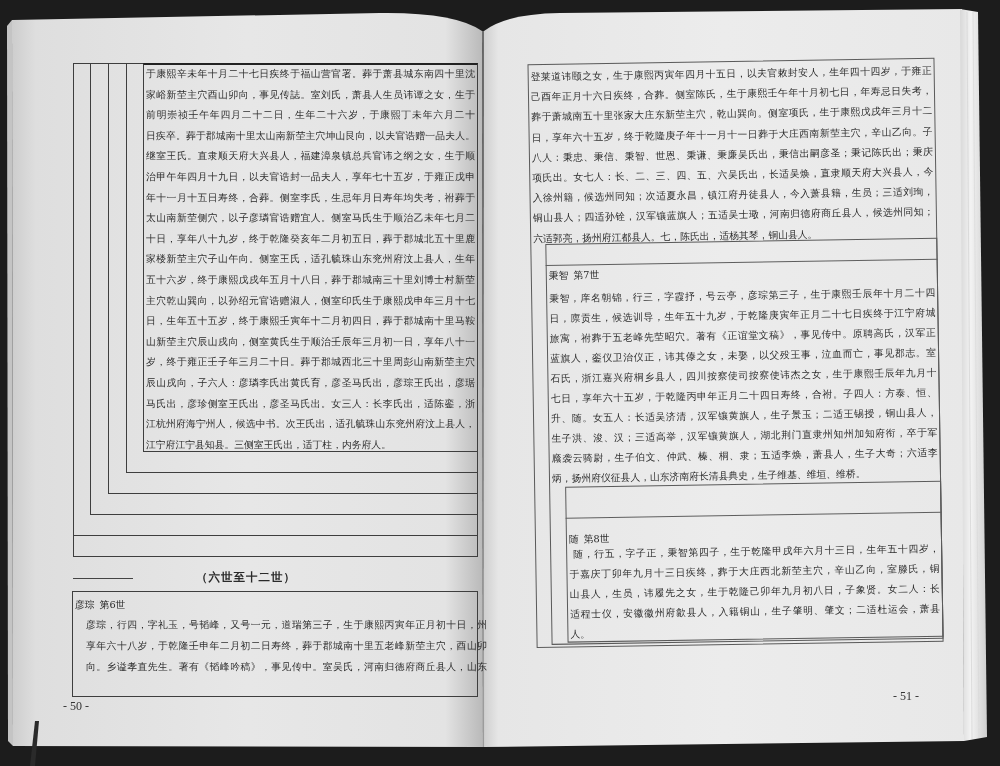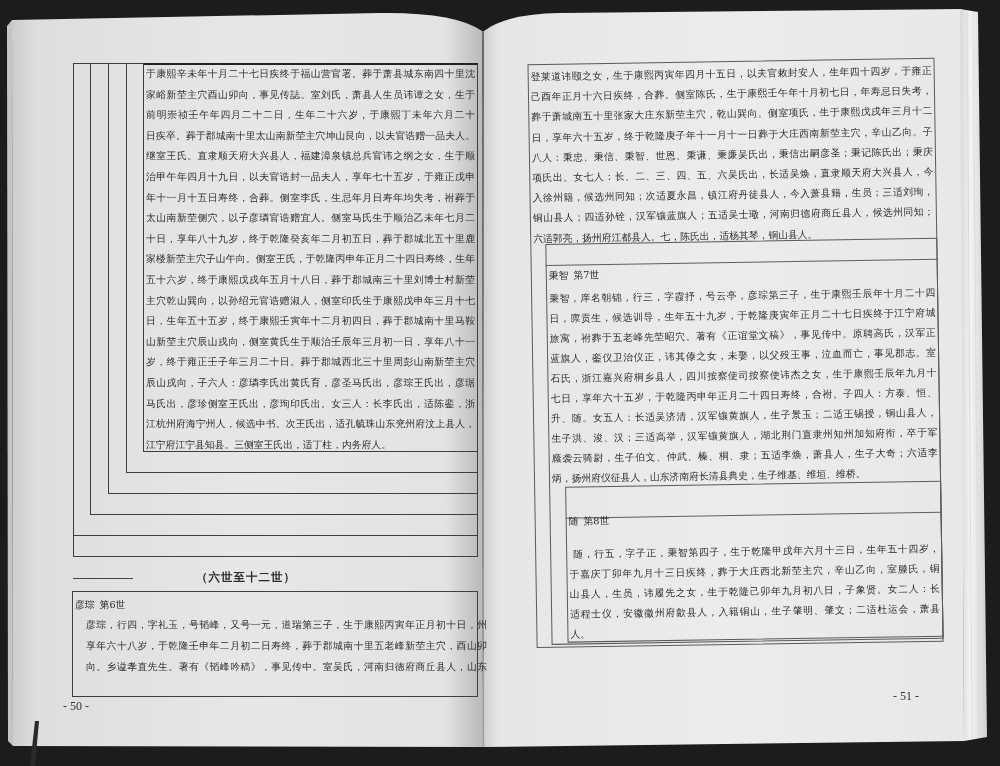--- a/index.html
+++ b/index.html
@@ -86,28 +86,28 @@
   <div class="txt blk-left" style="left:146px;top:64px;width:329px;">
     <div class="ln">于康熙辛未年十月二十七日疾终于福山营官署。葬于萧县城东南四十里沈</div>
     <div class="ln">家峪新茔主穴酉山卯向，事见传誌。室刘氏，萧县人生员讳谭之女，生于</div>
     <div class="ln">前明崇祯壬午年四月二十二日，生年二十六岁，于康熙丁未年六月二十</div>
     <div class="ln">日疾卒。葬于郡城南十里太山南新茔主穴坤山艮向，以夫官诰赠一品夫人。</div>
     <div class="ln">继室王氏。直隶顺天府大兴县人，福建漳泉镇总兵官讳之纲之女，生于顺</div>
     <div class="ln">治甲午年四月十九日，以夫官诰封一品夫人，享年七十五岁，于雍正戊申</div>
     <div class="ln">年十一月十五日寿终，合葬。侧室李氏，生忌年月日寿年均失考，祔葬于</div>
     <div class="ln">太山南新茔侧穴，以子彦璘官诰赠宜人。侧室马氏生于顺治乙未年七月二</div>
     <div class="ln">十日，享年八十九岁，终于乾隆癸亥年二月初五日，葬于郡城北五十里鹿</div>
-    <div class="ln">家楼新茔主穴子山午向。侧室王氏，于乾隆丙申年正月二十四日寿终，生年</div>
+    <div class="ln">家楼新茔主穴子山午向。侧室王氏，适孔毓珠山东兖州府汶上县人，生年</div>
     <div class="ln">五十六岁，终于康熙戊戌年五月十八日，葬于郡城南三十里刘博士村新茔</div>
     <div class="ln">主穴乾山巽向，以孙绍元官诰赠淑人，侧室印氏生于康熙戊申年三月十七</div>
     <div class="ln">日，生年五十五岁，终于康熙壬寅年十二月初四日，葬于郡城南十里马鞍</div>
     <div class="ln">山新茔主穴辰山戌向，侧室黄氏生于顺治壬辰年三月初一日，享年八十一</div>
     <div class="ln">岁，终于雍正壬子年三月二十日。葬于郡城西北三十里周彭山南新茔主穴</div>
     <div class="ln">辰山戌向，子六人：彦璘李氏出黄氏育，彦圣马氏出，彦琮王氏出，彦琚</div>
-    <div class="ln">马氏出，彦珍侧室王氏出，彦珣印氏出。女三人：长李氏出，适陈銮，浙</div>
+    <div class="ln">马氏出，彦珍侧室王氏出，彦圣马氏出。女三人：长李氏出，适陈銮，浙</div>
     <div class="ln">江杭州府海宁州人，候选中书。次王氏出，适孔毓珠山东兖州府汶上县人，</div>
     <div class="ln short">江宁府江宁县知县。三侧室王氏出，适丁柱，内务府人。</div>
   </div>
 
   <div class="hline" style="left:73px;top:578px;width:60px;"></div>
   <div class="section-title">（六世至十二世）</div>
 
   <div class="box" style="left:72px;top:591px;width:406px;height:106px;"></div>
   <div class="entry-header" style="left:75px;top:598px;">
     <span>彦琮</span><span class="gen">第6世</span>
@@ -149,21 +149,21 @@
     <div class="ln">石氏，浙江嘉兴府桐乡县人，四川按察使司按察使讳杰之女，生于康熙壬辰年九月十</div>
     <div class="ln">七日，享年六十五岁，于乾隆丙申年正月二十四日寿终，合祔。子四人：方泰、恒、</div>
     <div class="ln">升、随。女五人：长适吴济清，汉军镶黄旗人，生子景玉；二适王锡授，铜山县人，</div>
     <div class="ln">生子洪、浚、汉；三适高举，汉军镶黄旗人，湖北荆门直隶州知州加知府衔，卒于军</div>
     <div class="ln">廕袭云骑尉，生子伯文、仲武、榛、桐、隶；五适李焕，萧县人，生子大奇；六适李</div>
     <div class="ln short">炳，扬州府仪征县人，山东济南府长清县典史，生子维基、维垣、维桥。</div>
   </div>
 
   <div class="box thin" style="left:563px;top:484px;width:376px;height:156px;"></div>
   <div class="hline thin" style="left:563px;top:515px;width:376px;"></div>
-  <div class="entry-header" style="left:566px;top:512px;">
+  <div class="entry-header" style="left:566px;top:530px;">
     <span>随</span><span class="gen">第8世</span>
   </div>
   <div class="txt blk-sui" style="left:566px;top:542px;width:370px;">
     <div class="ln indent">随，行五，字子正，秉智第四子，生于乾隆甲戌年六月十三日，生年五十四岁，</div>
     <div class="ln">于嘉庆丁卯年九月十三日疾终，葬于大庄西北新茔主穴，辛山乙向，室滕氏，铜</div>
     <div class="ln">山县人，生员，讳履先之女，生于乾隆己卯年九月初八日，子象贤。女二人：长</div>
     <div class="ln">适程士仪，安徽徽州府歙县人，入籍铜山，生子肇明、肇文；二适杜运会，萧县</div>
     <div class="ln short">人。</div>
   </div>
 </div>

